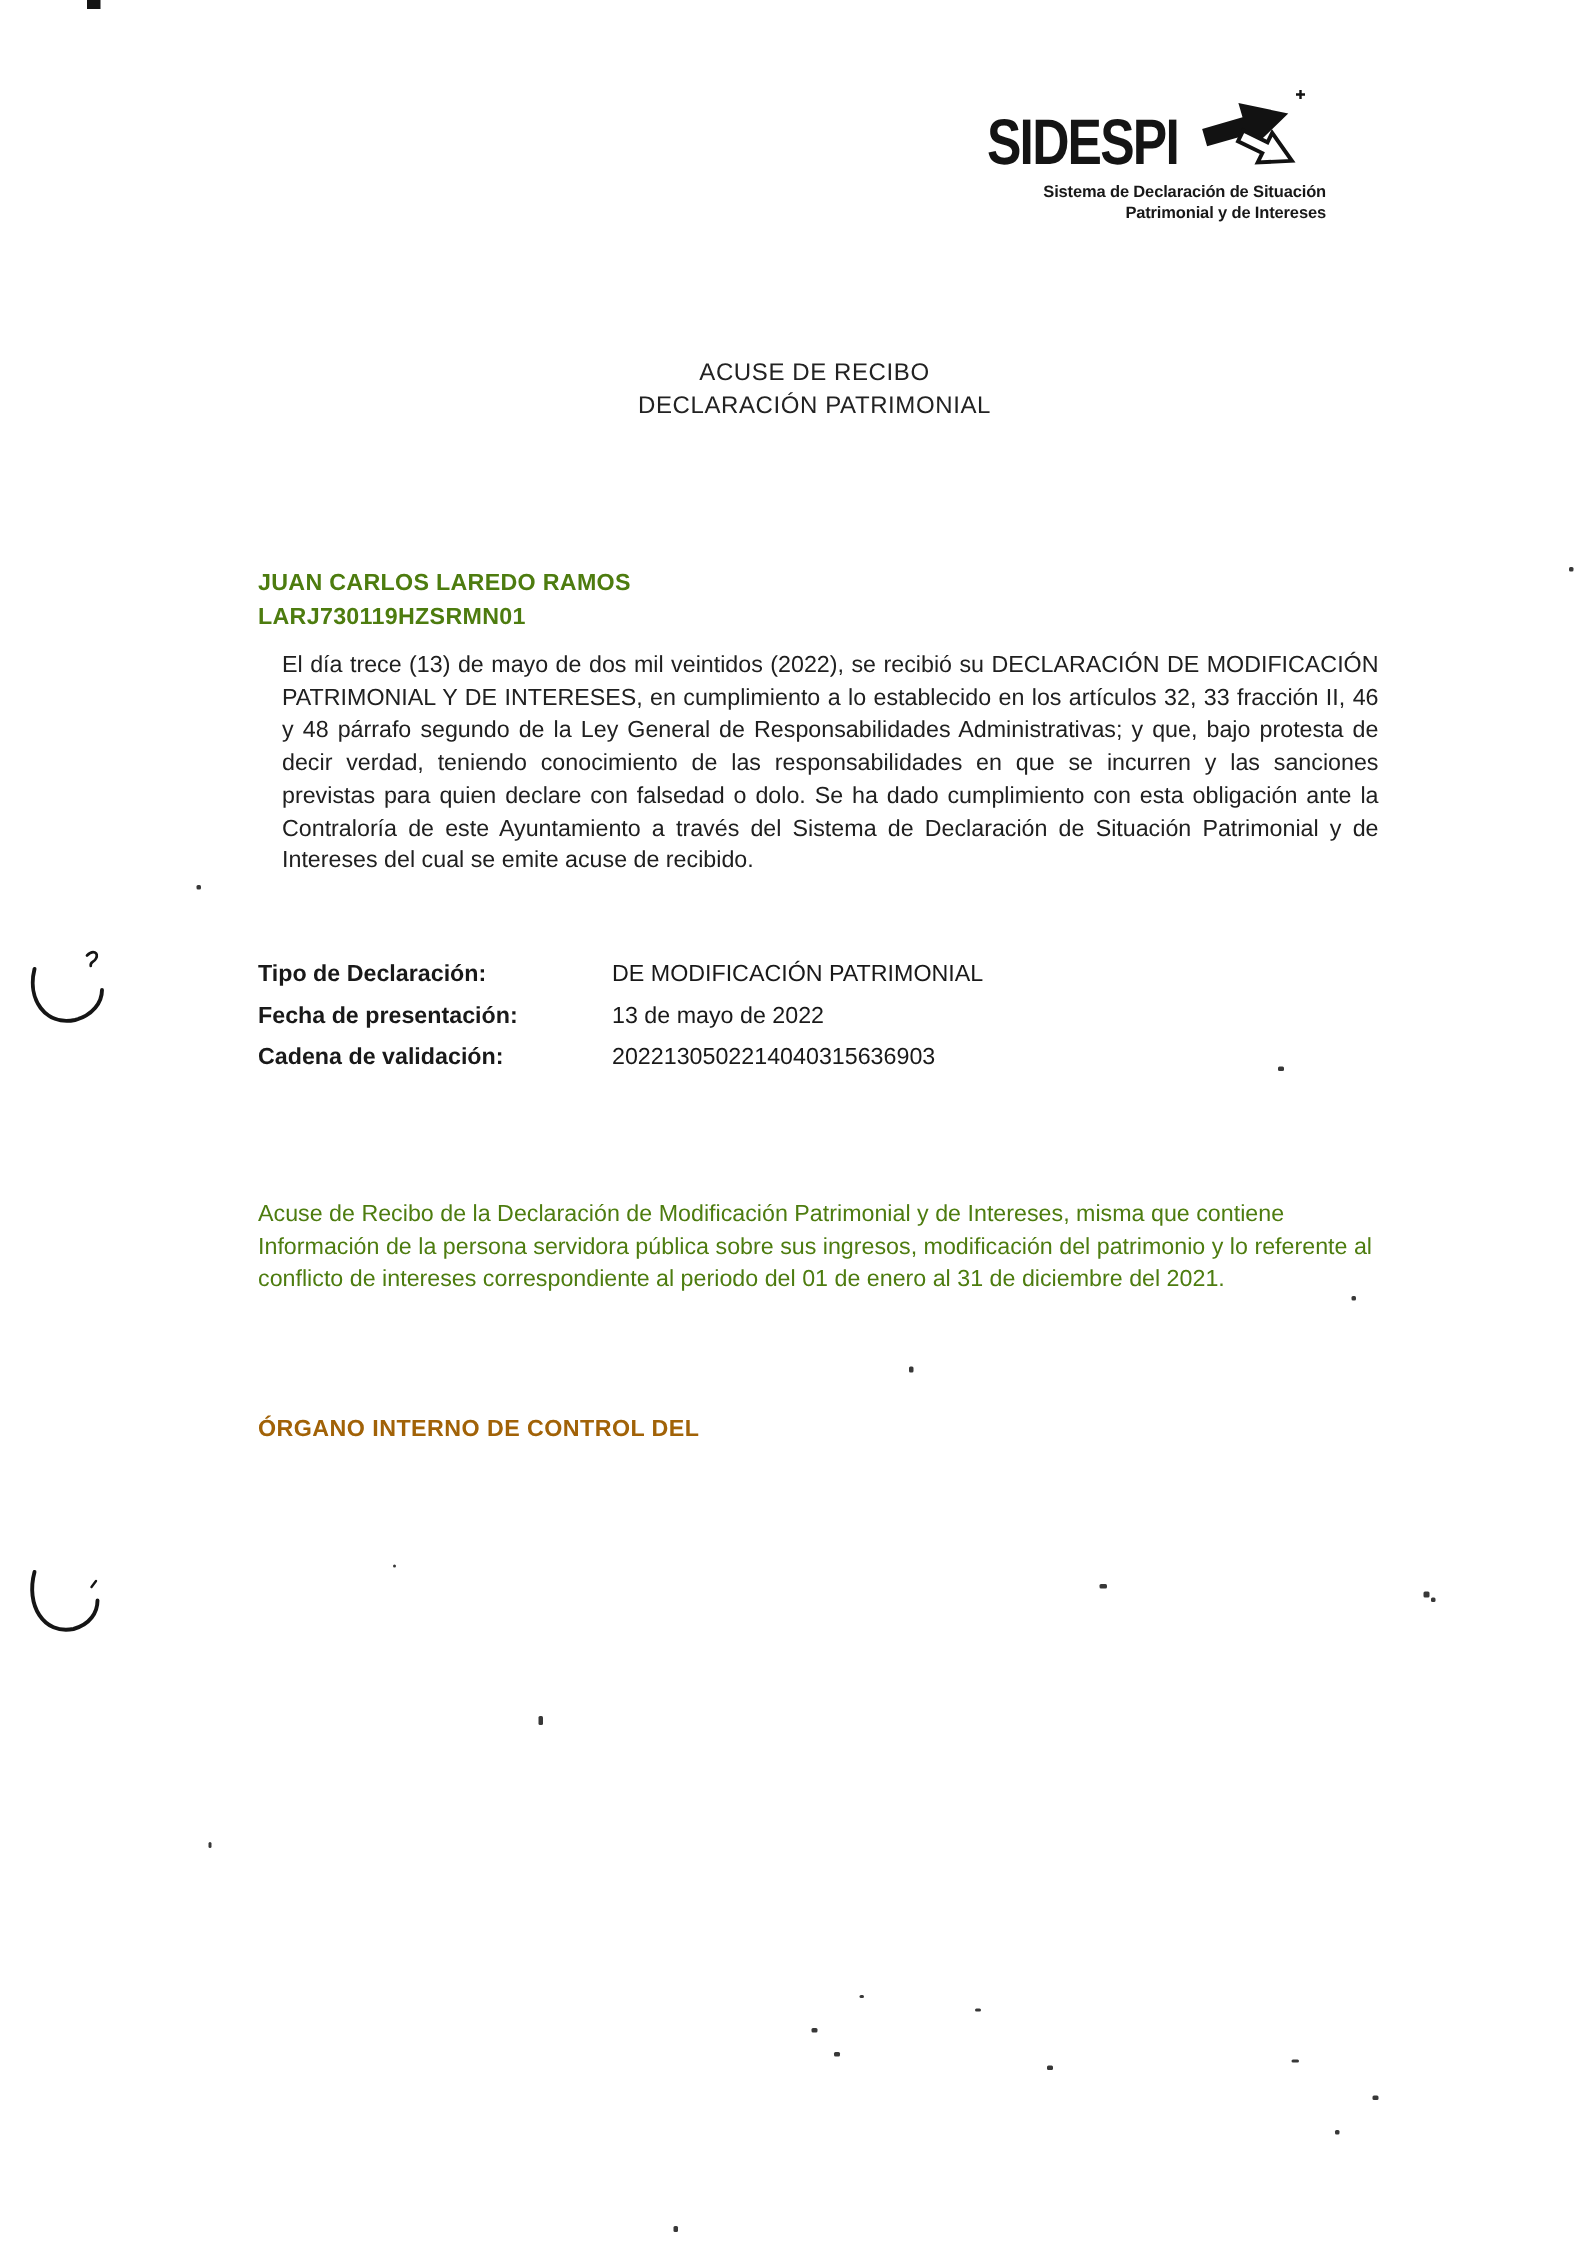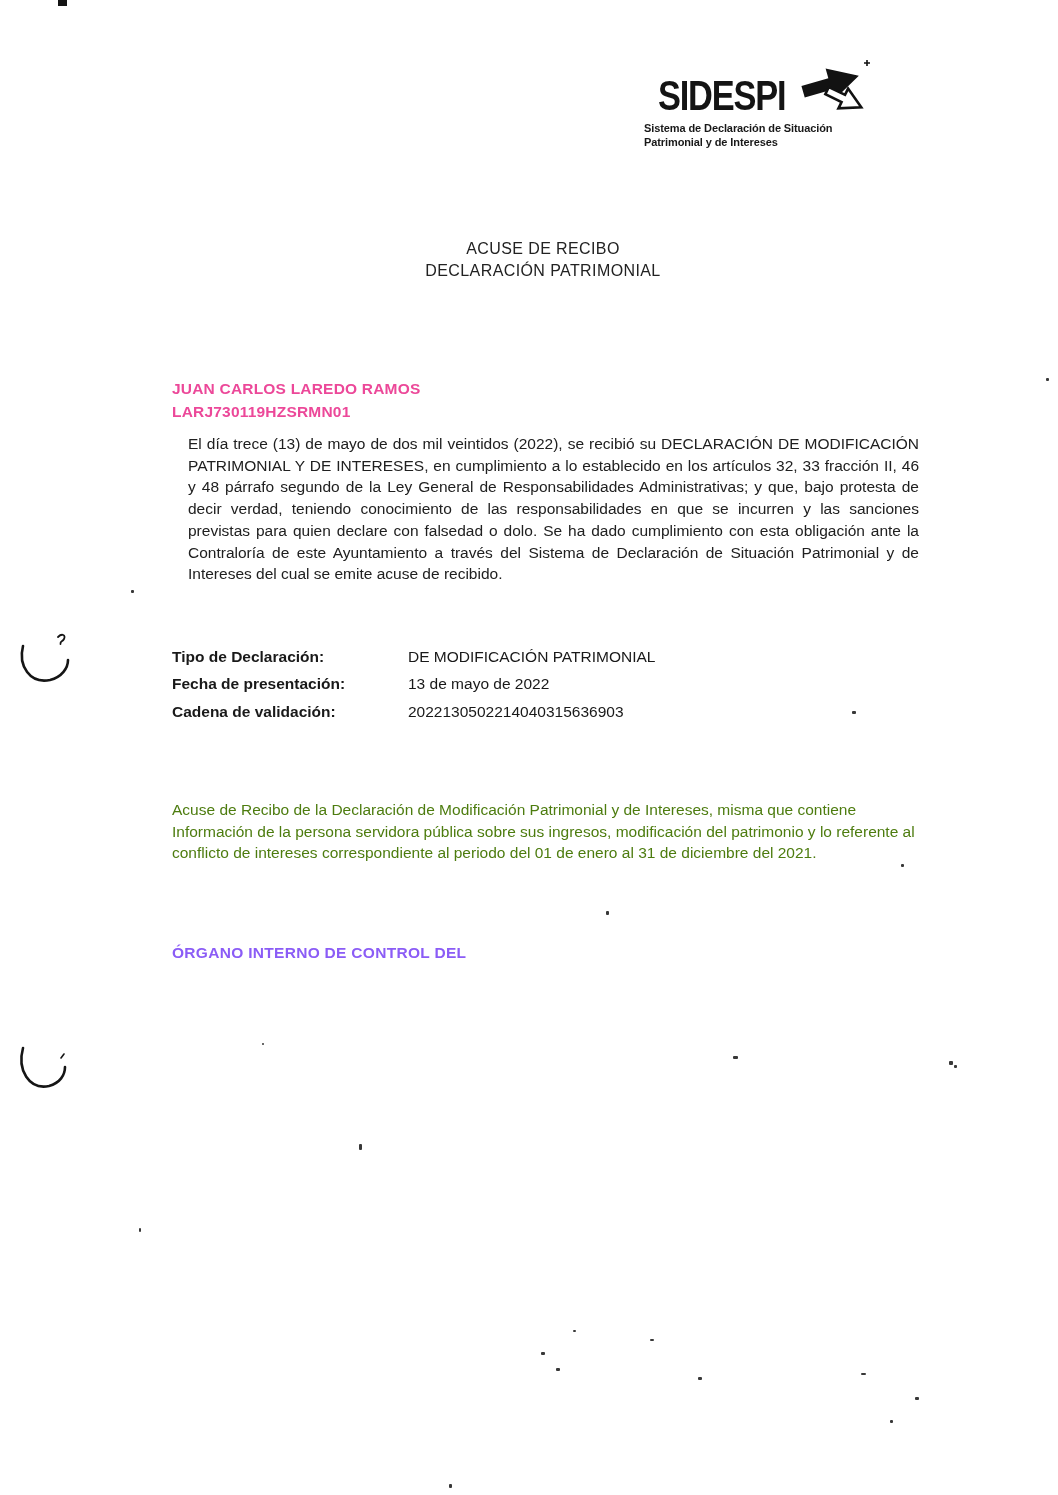--- a/index.html
+++ b/index.html
@@ -14,51 +14,51 @@
   
   .logo{position:absolute;left:650px;top:60px;width:228px;height:92px;}
   .brand-line{position:relative;height:60px;}
   .brand-text{
     position:absolute;left:8px;top:16px;
     font-size:43px;font-weight:800;letter-spacing:-1.5px;line-height:38px;
     transform:scaleX(0.80);transform-origin:0 0;color:#141414;
   }
   .brand-arrow{position:absolute;left:150px;top:-2px;width:78px;height:66px;}
   .tagline{
-    position:absolute;top:62px;left:-6px;width:240px;text-align:left;
+    position:absolute;top:62px;left:-6px;width:240px;text-align:right;
     font-size:11px;font-weight:700;line-height:13.5px;letter-spacing:-0.1px;color:#181818;
   }
   
   .doc-title{
     position:absolute;top:238px;left:14px;width:1058px;text-align:center;
     font-size:16px;line-height:22px;letter-spacing:0.4px;color:#222;
   }
   
   .recipient{
     position:absolute;left:172px;top:378px;
-    font-size:15.5px;font-weight:700;line-height:22.5px;letter-spacing:0.2px;color:#ec4899;
+    font-size:15.5px;font-weight:700;line-height:22.5px;letter-spacing:0.2px;color:#4d7c0f;
   }
   
   .para-receipt{
     position:absolute;left:188px;top:433px;width:731px;
     font-size:15.5px;line-height:21.7px;text-align:justify;color:#202020;
   }
   .para-summary{
     position:absolute;left:172px;top:799px;width:748px;
     font-size:15.5px;line-height:21.7px;color:#4d7c0f;
   }
   
   .details{position:absolute;left:172px;top:639px;font-size:15.5px;color:#191919;}
-  .detail-row{display:flex;height:27.6px;align-items:flex-end;line-height:21px;}
+  .detail-row{display:flex;height:27.6px;align-items:flex-start;line-height:21px;}
   .detail-label{width:188px;flex-shrink:0;font-weight:700;}
   .detail-value{white-space:nowrap;margin-left:48px;}
   
   .issuer{
     position:absolute;left:172px;top:944px;
-    font-size:15.5px;font-weight:700;letter-spacing:0.3px;color:#8b5cf6;
+    font-size:15.5px;font-weight:700;letter-spacing:0.3px;color:#a16207;
   }
   
   .pen-arc{position:absolute;}
   .speck{position:absolute;background:#222;border-radius:1px;opacity:0.9;}
   .top-mark{position:absolute;left:58px;top:0;width:9px;height:6px;background:#141414;}
 </style>
 </head>
 <body>
 
 <div class="page">

